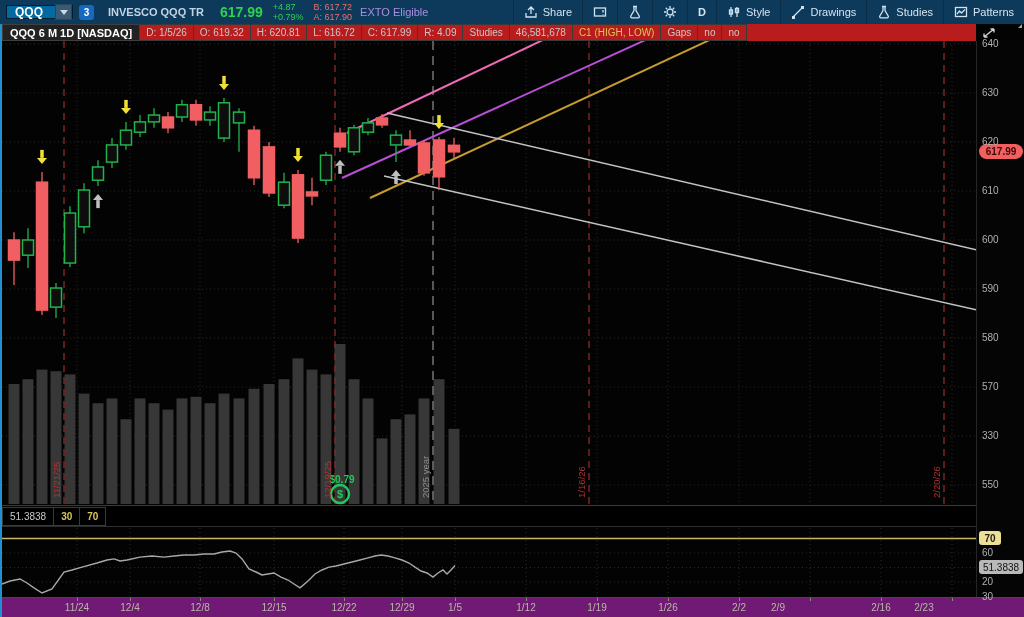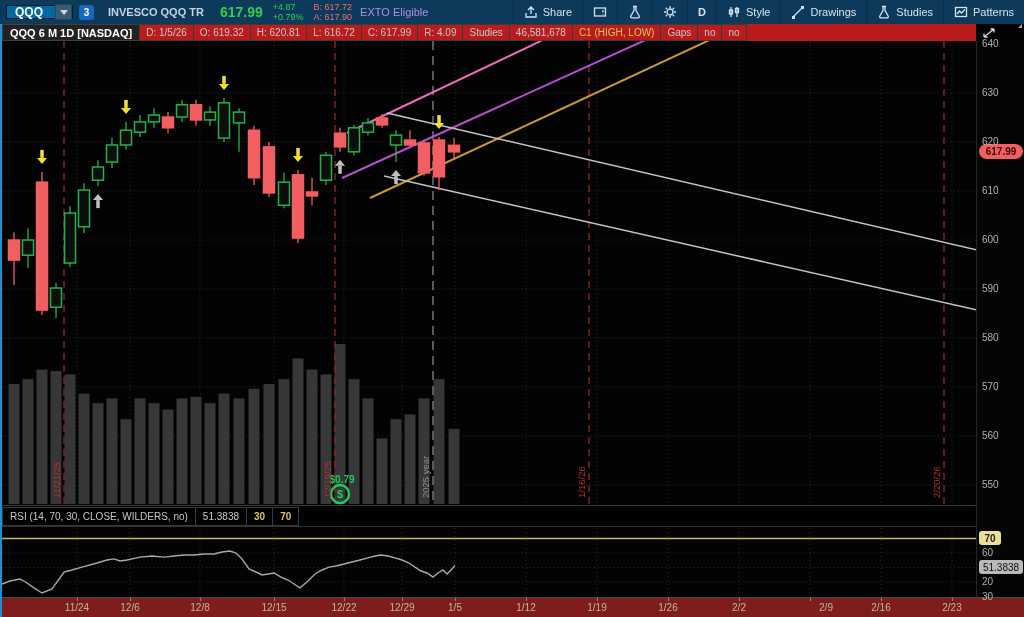--- a/index.html
+++ b/index.html
@@ -51,21 +51,21 @@
   .rsi-header { position:absolute; left:2px; top:507px; width:974px; height:20px; background:#000;
                 display:flex; align-items:stretch; font-size:10px; color:#c8c8c8;
                 border-bottom:1px solid #2e2e2e; }
   .rsi-cell { display:flex; align-items:center; padding:0 7px; border:1px solid #3a3a3a;
               border-left:none; white-space:nowrap; }
   .rsi-cell:first-child { border-left:1px solid #3a3a3a; }
   .rsi-cell.yellow { color:#d8c75a; font-weight:bold; }
   .rsi-pane { position:absolute; left:2px; top:528px; width:974px; height:69px; background:#030303; }
 
   
-  .time-axis { position:absolute; left:0; top:597px; width:1024px; height:20px; background:#7f1d1d;
+  .time-axis { position:absolute; left:0; top:597px; width:1024px; height:20px; background:#701a75;
                border-top:1px solid #4a4a42; }
   .t-label { position:absolute; top:4px; font-size:10px; color:#b9b9a6; transform:translateX(-50%); }
   .t-tick  { position:absolute; top:0; width:1px; height:3px; background:#8a8a7a; }
 
   
   .right-axis { position:absolute; left:976px; top:41px; width:48px; height:556px; background:#050505;
                 border-left:1px solid #262626; overflow:visible; }
   .p-label { position:absolute; left:5px; font-size:10px; color:#b0b0b0;text-align:right; }
   .badge-red { position:absolute; left:2px; top:103px; width:44px; height:15px; background:#f25f5f;
                border-radius:8px; color:#41080c; font-size:10px; font-weight:bold;
@@ -335,21 +335,20 @@
         <text x="58" y="457" fill="#b13232" font-size="9.5" transform="rotate(-90 58 457)">11/21/25</text>
         <text x="329" y="457" fill="#b13232" font-size="9.5" transform="rotate(-90 329 457)">12/19/25</text>
         <text x="427" y="457" fill="#8f8f8f" font-size="9.5" transform="rotate(-90 427 457)">2025 year</text>
         <text x="583" y="457" fill="#b13232" font-size="9.5" transform="rotate(-90 583 457)">1/16/26</text>
         <text x="938" y="457" fill="#b13232" font-size="9.5" transform="rotate(-90 938 457)">2/20/26</text>
       </svg>
   </div>
   <div class="pane-div1"></div>
 
   <div class="rsi-header">
-    <div class="rsi-cell">RSI (14, 70, 30, CLOSE, WILDERS, no)</div>
     <div class="rsi-cell">51.3838</div>
     <div class="rsi-cell yellow">30</div>
     <div class="rsi-cell yellow">70</div>
   </div>
 
   <div class="rsi-pane">
     <svg id="rsiSvg" width="974" height="69">
         <line x1="75" y1="0" x2="75" y2="69" stroke="#2a2a2a" stroke-width="1" stroke-dasharray="1 3"></line>
         <line x1="128" y1="0" x2="128" y2="69" stroke="#2a2a2a" stroke-width="1" stroke-dasharray="1 3"></line>
         <line x1="198" y1="0" x2="198" y2="69" stroke="#2a2a2a" stroke-width="1" stroke-dasharray="1 3"></line>
@@ -369,60 +368,60 @@
         <line x1="0" y1="54" x2="974" y2="54" stroke="#2a2a2a" stroke-width="1" stroke-dasharray="1 3"></line>
         <line x1="0" y1="10.5" x2="974" y2="10.5" stroke="#c8b96a" stroke-width="1.6"></line>
         <polyline points="0,56.0 8,53.0 18,51.0 25,55.0 32,59.9 40,65.0 50,61.0 62,44.0 70,42.0 80,39.1 95,35.0 105,32.0 112,30.9 118,33.0 125,32.0 138,29.1 150,28.0 162,29.1 172,28.0 182,27.0 192,27.0 202,26.0 212,26.0 220,24.0 228,23.0 234,25.0 240,30.9 247,41.0 254,44.0 260,47.0 266,46.0 272,45.0 279,49.1 286,52.0 292,56.0 298,59.9 306,53.0 313,46.0 320,42.0 327,39.1 334,38.0 342,36.0 350,34.0 358,32.0 366,29.9 373,28.0 379,27.0 386,28.0 393,29.9 400,32.0 407,35.0 413,39.1 419,43.0 425,45.0 431,49.1 436,45.0 441,42.0 445,46.0 449,42.0 453,37.5" fill="none" stroke="#a8a8a8" stroke-width="1.4"></polyline>
       </svg>
   </div>
 
   <div class="time-axis" id="timeAxis">
       <div class="t-tick" style="left:77px"></div>
       <div class="t-label" style="left:77px">11/24</div>
       <div class="t-tick" style="left:130px"></div>
-      <div class="t-label" style="left:130px">12/6</div>
+      <div class="t-label" style="left:130px">12/4</div>
       <div class="t-tick" style="left:200px"></div>
       <div class="t-label" style="left:200px">12/8</div>
       <div class="t-tick" style="left:274px"></div>
       <div class="t-label" style="left:274px">12/15</div>
       <div class="t-tick" style="left:344px"></div>
       <div class="t-label" style="left:344px">12/22</div>
       <div class="t-tick" style="left:402px"></div>
       <div class="t-label" style="left:402px">12/29</div>
       <div class="t-tick" style="left:455px"></div>
       <div class="t-label" style="left:455px">1/5</div>
       <div class="t-tick" style="left:526px"></div>
       <div class="t-label" style="left:526px">1/12</div>
       <div class="t-tick" style="left:597px"></div>
       <div class="t-label" style="left:597px">1/19</div>
       <div class="t-tick" style="left:668px"></div>
       <div class="t-label" style="left:668px">1/26</div>
       <div class="t-tick" style="left:739px"></div>
       <div class="t-label" style="left:739px">2/2</div>
       <div class="t-tick" style="left:810px"></div>
-      <div class="t-label" style="left:826px">2/9</div>
+      <div class="t-label" style="left:778px">2/9</div>
       <div class="t-tick" style="left:881px"></div>
       <div class="t-label" style="left:881px">2/16</div>
       <div class="t-tick" style="left:952px"></div>
-      <div class="t-label" style="left:952px">2/23</div>
+      <div class="t-label" style="left:924px">2/23</div>
     </div>
 
   <div class="right-axis" id="rightAxis">
     <div class="badge-red">617.99</div>
     <div class="badge-70">70</div>
     <div class="badge-rsi">51.3838</div>
   <div class="p-label" style="top:-3px">640</div>
       <div class="p-label" style="top:46px">630</div>
       <div class="p-label" style="top:95px">620</div>
       <div class="p-label" style="top:144px">610</div>
       <div class="p-label" style="top:193px">600</div>
       <div class="p-label" style="top:242px">590</div>
       <div class="p-label" style="top:291px">580</div>
       <div class="p-label" style="top:340px">570</div>
-      <div class="p-label" style="top:389px">560</div>
+      <div class="p-label" style="top:389px">330</div>
       <div class="p-label" style="top:438px">550</div>
       <div class="p-label" style="top:506px">60</div>
       <div class="p-label" style="top:535px">20</div>
       <div class="p-label" style="top:550px">30</div>
     </div>
 
   <div class="left-strip"></div>
 
   <div class="axis-expand">
     <svg width="16" height="14" viewBox="0 0 16 14">

